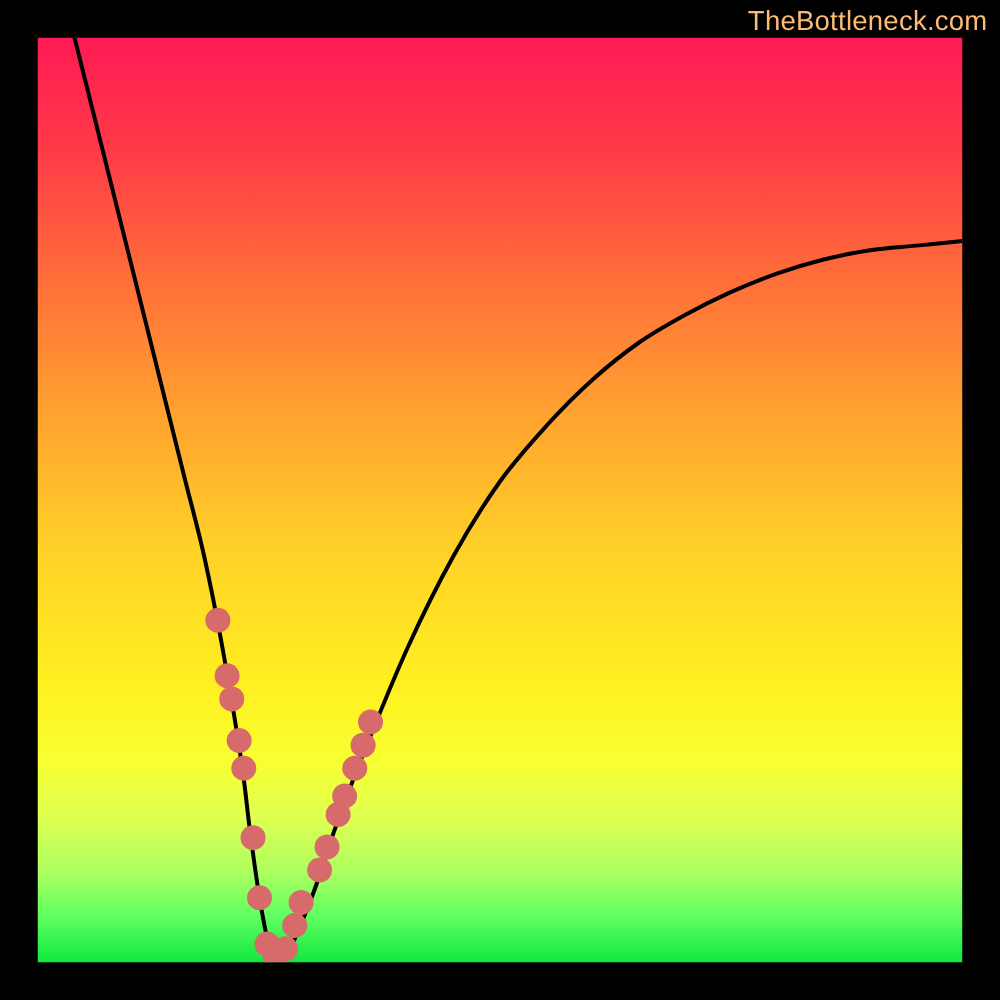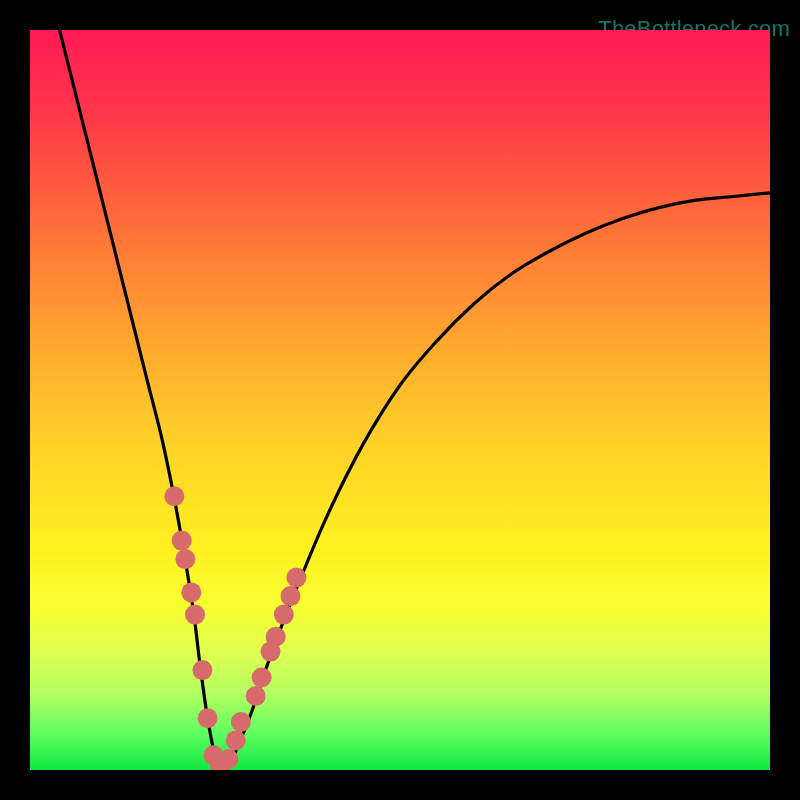--- a/index.html
+++ b/index.html
@@ -38,23 +38,23 @@
       #ffd028 55%,
       #fff020 70%,
       #f8ff30 78%,
       #e0ff50 84%,
       #b0ff60 90%,
       #60ff60 95%,
       #10e840 100%);
   }
   .watermark {
     position: absolute;
-    top: 16px;
+    top: 4px;
     right: 10px;
-    color: #0f766e;
+    color: #fdba74;
     font-size: 22px;
     letter-spacing: 0.2px;
     user-select: none;
   }
   svg.curve {
     position: absolute;
     inset: 0;
   }
 </style>
 </head>

